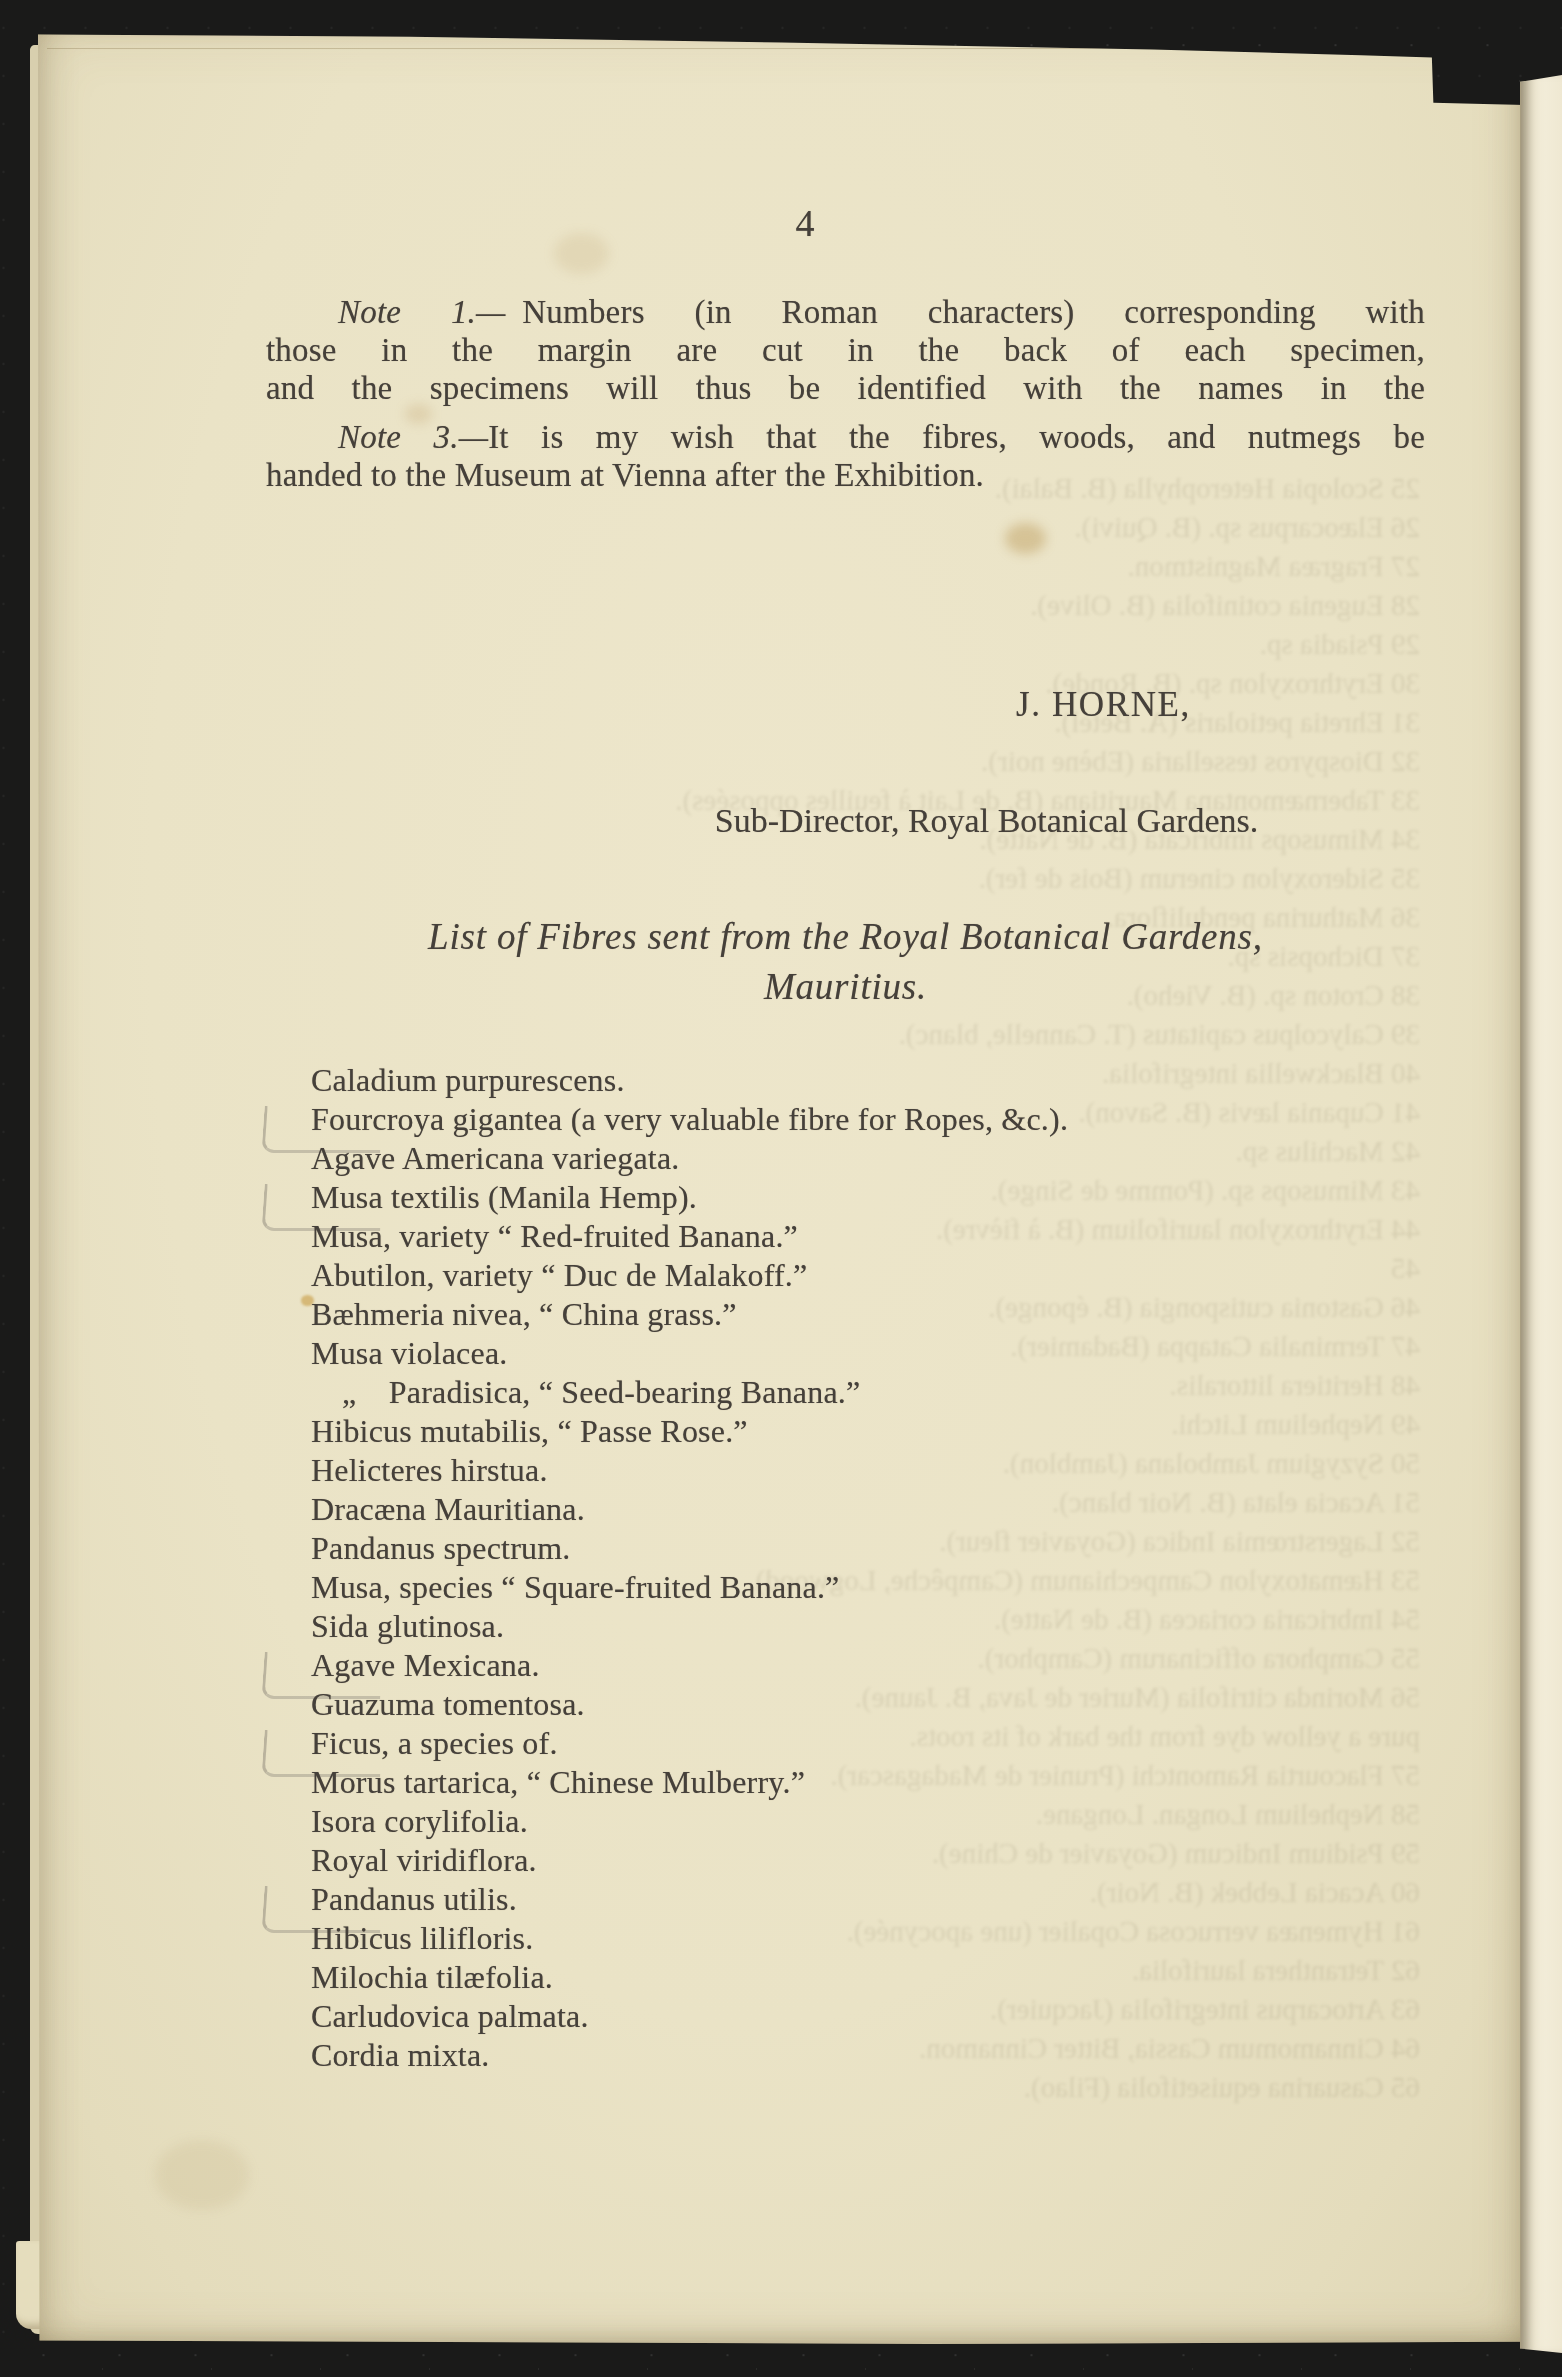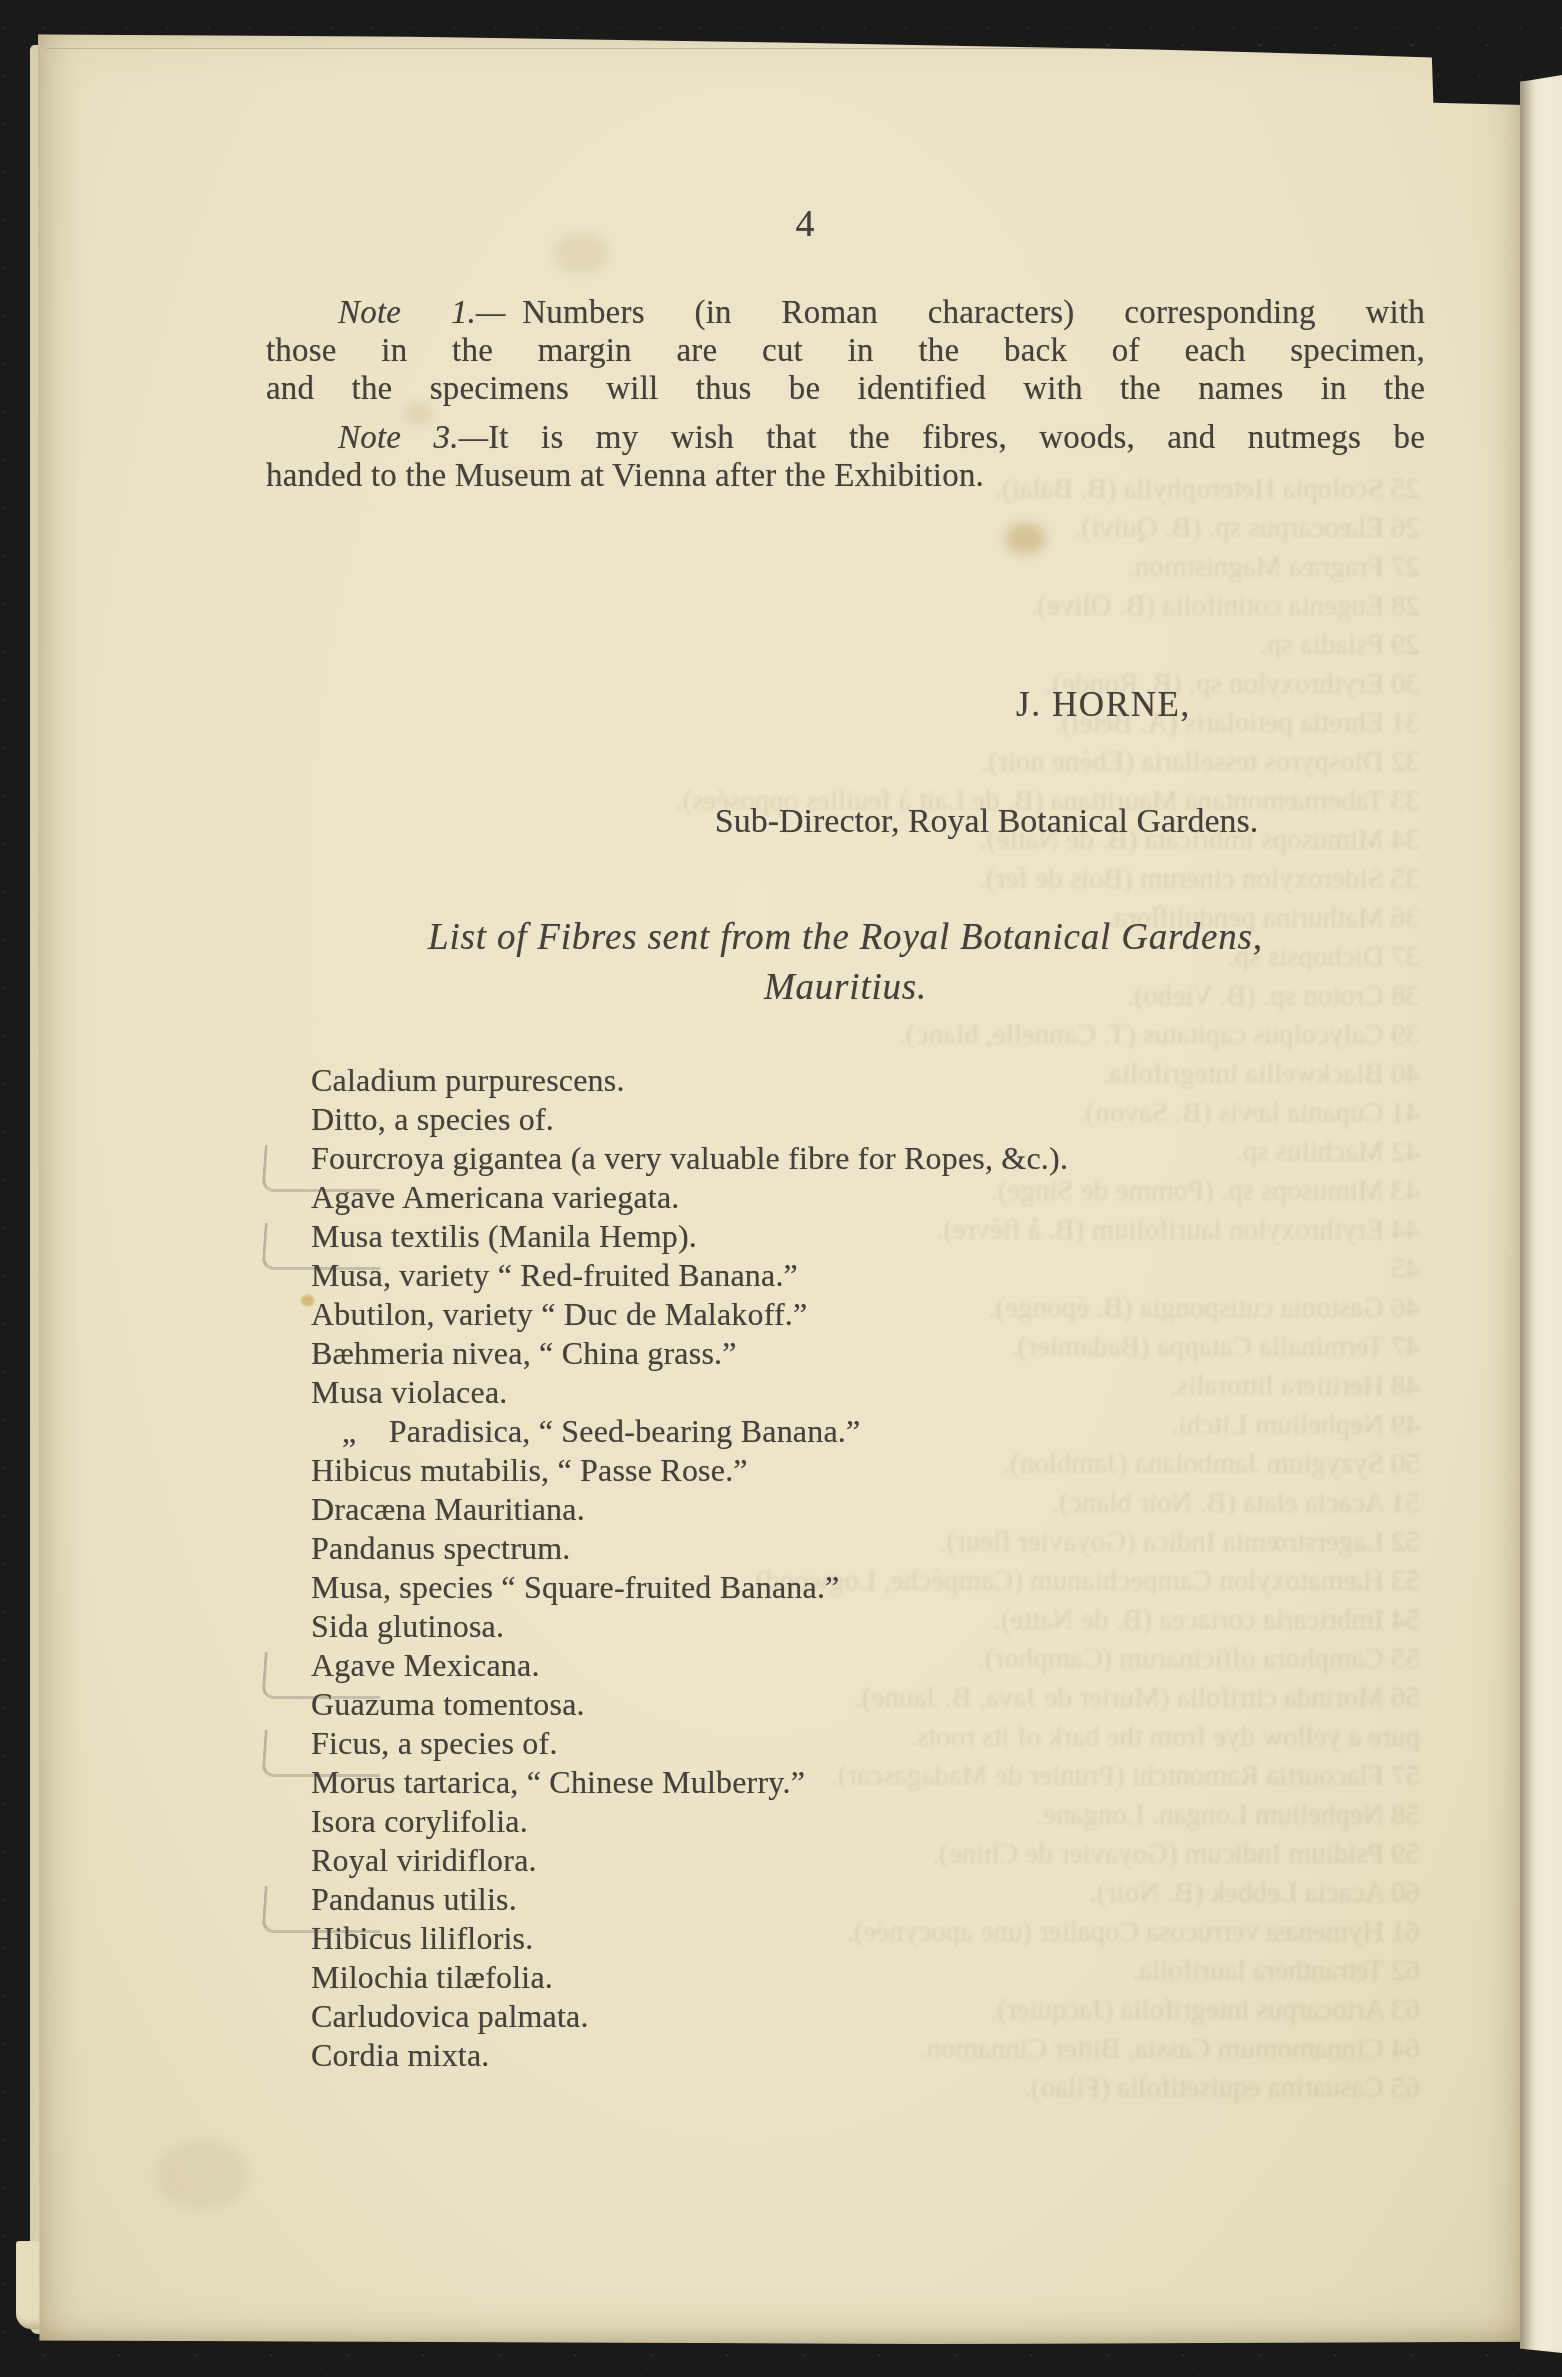--- a/index.html
+++ b/index.html
@@ -170,23 +170,20 @@
     <div class="heading ink">
       <div class="h1">List of Fibres sent from the Royal Botanical Gardens,</div>
       <div class="h2">Mauritius.</div>
     </div>
 
     <ul class="fibres ink">
 
     <li class="fitem">
         <span class="fname">Caladium purpurescens.</span>
       </li>
-        <li class="fitem">
-        <span class="fname">Ditto, a species of.</span>
-      </li>
         <li class="fitem marked">
         <span class="fname">Fourcroya gigantea (a very valuable fibre for Ropes, &amp;c.).</span>
       </li>
         <li class="fitem">
         <span class="fname">Agave Americana variegata.</span>
       </li>
         <li class="fitem marked">
         <span class="fname">Musa textilis (Manila Hemp).</span>
       </li>
         <li class="fitem">
@@ -199,20 +196,23 @@
         <span class="fname">Bæhmeria nivea, “ China grass.”</span>
       </li>
         <li class="fitem">
         <span class="fname">Musa violacea.</span>
       </li>
         <li class="fitem indented">
         <span class="fname">„  Paradisica, “ Seed-bearing Banana.”</span>
       </li>
         <li class="fitem">
         <span class="fname">Hibicus mutabilis, “ Passe Rose.”</span>
+      </li>
+        <li class="fitem">
+        <span class="fname">Helicteres hirstua.</span>
       </li>
         <li class="fitem">
         <span class="fname">Dracæna Mauritiana.</span>
       </li>
         <li class="fitem">
         <span class="fname">Pandanus spectrum.</span>
       </li>
         <li class="fitem">
         <span class="fname">Musa, species “ Square-fruited Banana.”</span>
       </li>

